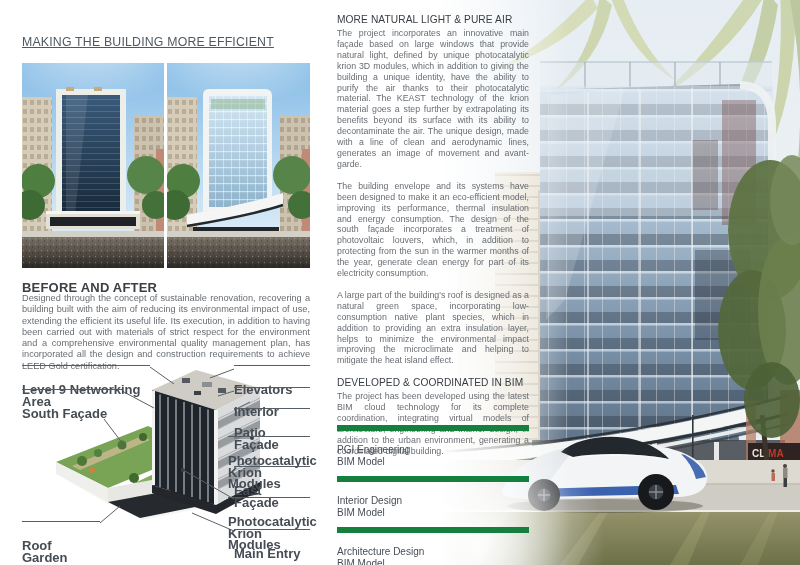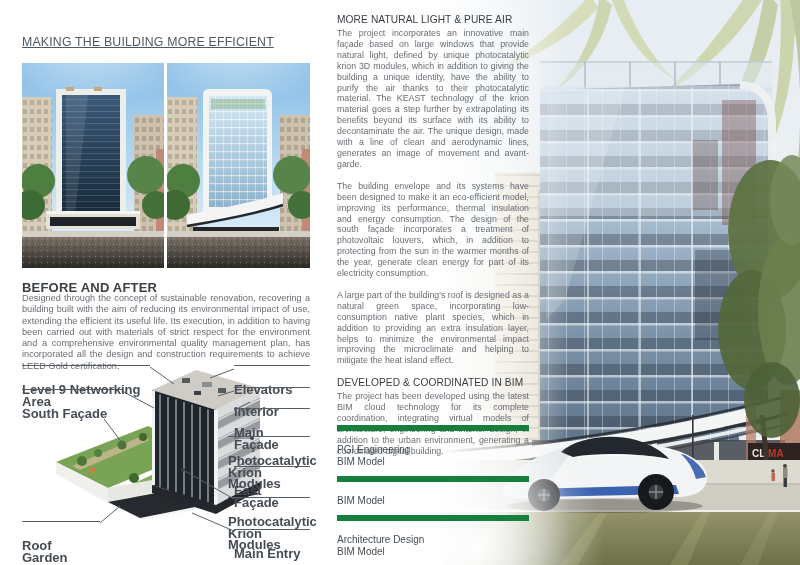--- a/index.html
+++ b/index.html
@@ -365,21 +365,21 @@
       <circle cx="161" cy="112" r="2" fill="#3c4247"></circle>
     </svg>
 
     <div class="dlabel" style="left:0;top:7px;width:128px;">Level 9 Networking Area</div>
     <div class="dlabel" style="left:0;top:31px;width:100px;">South Façade</div>
     <div class="dlabel" style="left:0;top:163px;width:78px;">Roof
 Garden</div>
 
     <div class="dlabel right" style="right:0;top:7px;width:76px;">Elevators</div>
     <div class="dlabel right" style="right:0;top:29px;width:76px;">Interior</div>
-    <div class="dlabel right" style="right:0;top:50px;width:76px;">Main
+    <div class="dlabel right" style="right:0;top:50px;width:76px;">Patio
 Façade</div>
     <div class="dlabel right" style="right:0;top:78px;width:82px;">Photocatalytic
 Krion Modules</div>
     <div class="dlabel right" style="right:0;top:108px;width:76px;">East
 Façade</div>
     <div class="dlabel right" style="right:0;top:139px;width:82px;">Photocatalytic
 Krion Modules</div>
     <div class="dlabel right" style="right:0;top:171px;width:76px;">Main Entry</div>
   </div>
 
@@ -399,20 +399,21 @@
       <div class="sec-body">The project has been developed using the latest BIM cloud technology for its complete coordination, integrating virtual models of architecture, engineering and interior design, in addition to the urban environment, generating a coordinated digital building.</div>
     </div>
   </div>
 
   <div class="abs bim-list">
     <div class="bim-item">
       <div>PGI Engineering</div>
       <div>BIM Model</div>
     </div>
     <div class="bim-item">
+      <div>Interior Design</div>
       <div>BIM Model</div>
     </div>
     <div class="bim-item">
       <div>Architecture Design</div>
       <div>BIM Model</div>
     </div>
     <div class="bim-item">
       <div>Area Environment</div>
       <div>BIM Model</div>
     </div>

